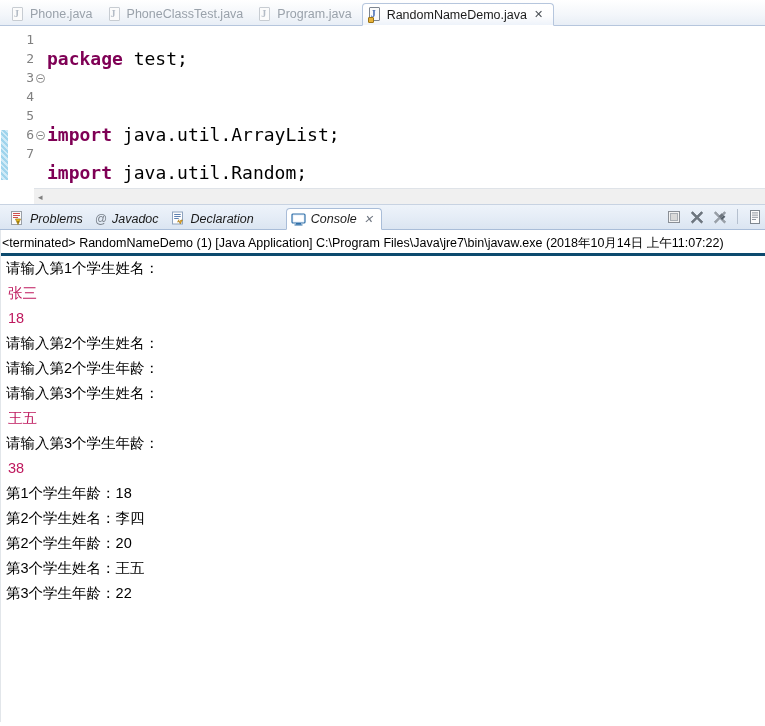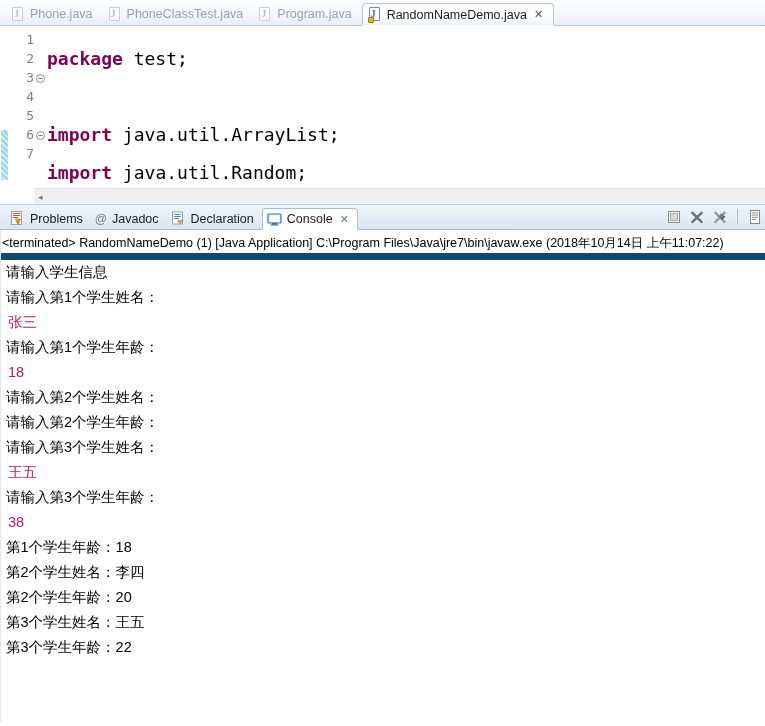--- a/index.html
+++ b/index.html
@@ -187,40 +187,42 @@
   
   .console-tabbar {
     height: 25px;
     background: linear-gradient(to bottom, #eef3fa 0%, #e4ecf6 55%, #dbe5f1 100%);
     border-bottom: 1px solid #a9bdd8;
     display: flex;
     align-items: flex-end;
     padding-left: 6px;
     box-sizing: border-box;
     position: relative;
+    font-style: italic;
   }
   .ctab {
     display: flex;
     align-items: center;
     gap: 5px;
     height: 21px;
     padding: 0 8px 0 4px;
     font-size: 12.5px;
     color: #1b1b1b;
     white-space: nowrap;
     border-top-left-radius: 4px;
     border-top-right-radius: 4px;
   }
   .ctab.active {
     background: #ffffff;
     border: 1px solid #a9bdd8;
     border-bottom: 1px solid #ffffff;
     margin-bottom: -1px;
     height: 22px;
     box-sizing: border-box;
+    margin-left: 24px;
   }
   .ctoolbar {
     position: absolute;
     right: 2px; bottom: 2px;
     display: flex;
     align-items: center;
     gap: 7px;
     height: 21px;
   }
   .ticon { width: 16px; height: 16px; position: relative; }
@@ -241,21 +243,21 @@
     left: 0; top: 0; bottom: 0;
     width: 1px;
     background: #e2e6ea;
   }
   .term-line {
     font-family: "Liberation Sans", sans-serif;
     font-size: 12.5px;
     color: #000000;
     white-space: nowrap;
     padding: 1px 0 2px 2px;
-    border-bottom: 7px solid #0c4a6e;
+    border-bottom: 3px solid #0c4a6e;
     line-height: 16px;
   }
   .out-line {
     font-family: "Liberation Sans", sans-serif;
     font-size: 14.5px;
     line-height: 25px;
     color: #000000;
     white-space: pre;
     padding-left: 6px;
     height: 25px;
@@ -408,24 +410,22 @@
         <rect x="5" y="10" width="4" height="1" fill="#8f969e"></rect>
       </svg>
     </span>
   </div>
 </div>
 
 <div class="console-out">
   <div class="cons-left-rule"></div>
   <div class="term-line">&lt;terminated&gt; RandomNameDemo (1) [Java Application] C:\Program Files\Java\jre7\bin\javaw.exe (2018年10月14日 上午11:07:22)</div>
 
-  <div class="out-line">请输入学生信息</div>
   <div class="out-line">请输入第1个学生姓名：</div>
   <div class="out-line input">张三</div>
-  <div class="out-line">请输入第1个学生年龄：</div>
   <div class="out-line input">18</div>
   <div class="out-line">请输入第2个学生姓名：</div>
   <div class="out-line">请输入第2个学生年龄：</div>
   <div class="out-line">请输入第3个学生姓名：</div>
   <div class="out-line input">王五</div>
   <div class="out-line">请输入第3个学生年龄：</div>
   <div class="out-line input">38</div>
   <div class="out-line">第1个学生年龄：18</div>
   <div class="out-line">第2个学生姓名：李四</div>
   <div class="out-line">第2个学生年龄：20</div>

